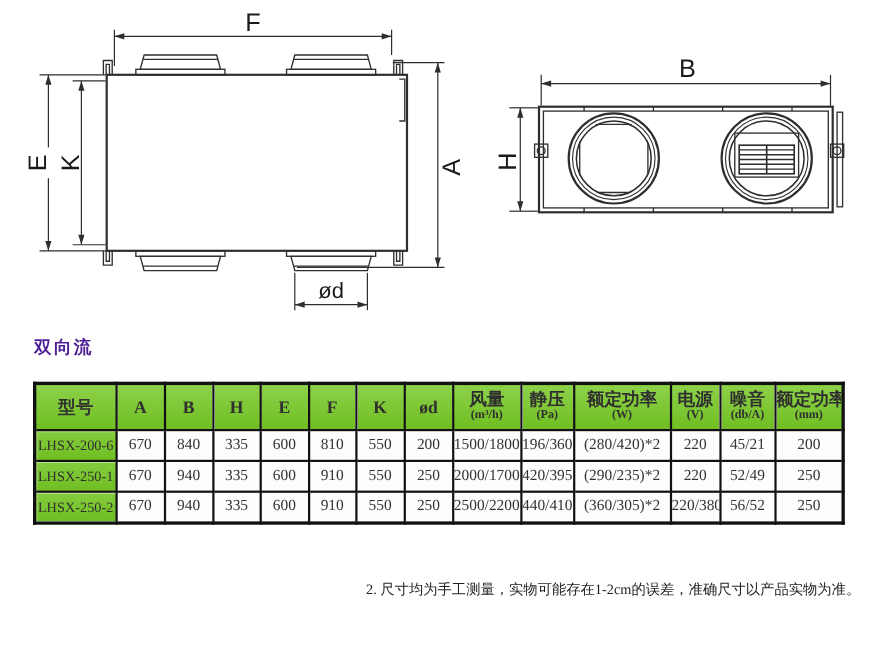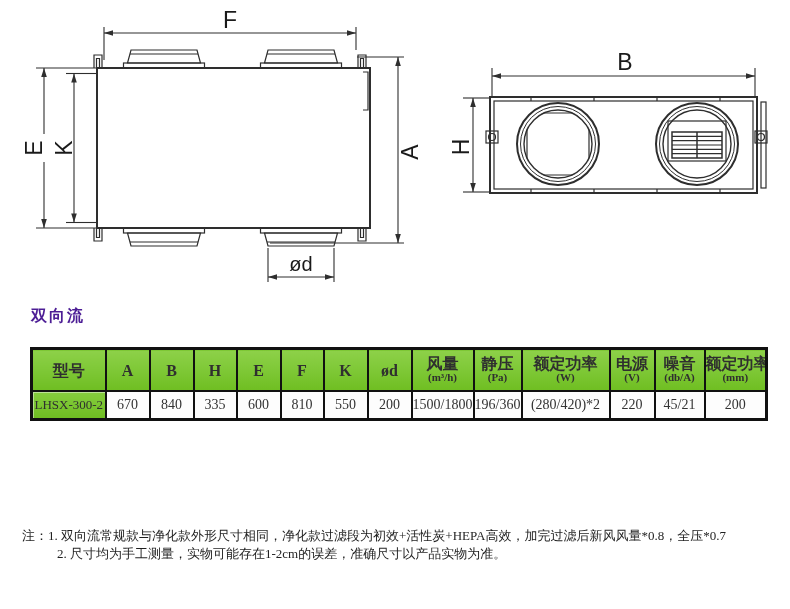--- a/index.html
+++ b/index.html
@@ -45,21 +45,21 @@
     background:linear-gradient(#85cc3e,#6fbe22);
     box-shadow:inset 1px 1px 0 rgba(255,255,255,.45);
     font-size:13px;color:#2f2f2f;
   }
   
   .notes{
     position:absolute;left:22px;top:527px;width:760px;
     font-family:"Liberation Serif","DejaVu Serif",serif;
     font-size:13px;line-height:18px;color:#1e1e1e;white-space:nowrap;
   }
-  .notes .row2{padding-left:35px;}
+  .notes .row2{padding-left:35px;text-align:right;}
 </style>
 </head>
 <body>
 
 <svg id="diagrams" width="790" height="300" viewBox="0 0 790 300">
 
   <g>
 
     <rect class="ln body-ln" x="97" y="68" width="273" height="160"></rect>
 
@@ -273,34 +273,65 @@
           <div class="h-unit">(db/A)</div>
         </th>
       <th>
           <div class="h-label">额定功率</div>
           <div class="h-unit">(mm)</div>
         </th>
     </tr>
   </thead>
   <tbody>
     <tr>
-      <td class="model">LHSX-300-2</td>
+      <td class="model">LHSX-200-6</td>
       <td>670</td>
       <td>840</td>
       <td>335</td>
       <td>600</td>
       <td>810</td>
       <td>550</td>
       <td>200</td>
       <td>1500/1800</td>
       <td>196/360</td>
       <td>(280/420)*2</td>
       <td>220</td>
       <td>45/21</td>
       <td>200</td>
     </tr>
+    <tr>
+      <td class="model">LHSX-250-1</td>
+      <td>670</td>
+      <td>940</td>
+      <td>335</td>
+      <td>600</td>
+      <td>910</td>
+      <td>550</td>
+      <td>250</td>
+      <td>2000/1700</td>
+      <td>420/395</td>
+      <td>(290/235)*2</td>
+      <td>220</td>
+      <td>52/49</td>
+      <td>250</td>
+    </tr>
+    <tr>
+      <td class="model">LHSX-250-2</td>
+      <td>670</td>
+      <td>940</td>
+      <td>335</td>
+      <td>600</td>
+      <td>910</td>
+      <td>550</td>
+      <td>250</td>
+      <td>2500/2200</td>
+      <td>440/410</td>
+      <td>(360/305)*2</td>
+      <td>220/380</td>
+      <td>56/52</td>
+      <td>250</td>
+    </tr>
   </tbody>
 </table>
 
 <div class="notes">
-  <div><span>注：</span><span>1. 双向流常规款与净化款外形尺寸相同，净化款过滤段为初效+活性炭+HEPA高效，加完过滤后新风风量*0.8，全压*0.7</span></div>
   <div class="row2"><span>2. 尺寸均为手工测量，实物可能存在1-2cm的误差，准确尺寸以产品实物为准。</span></div>
 </div>
 
 </body></html>

